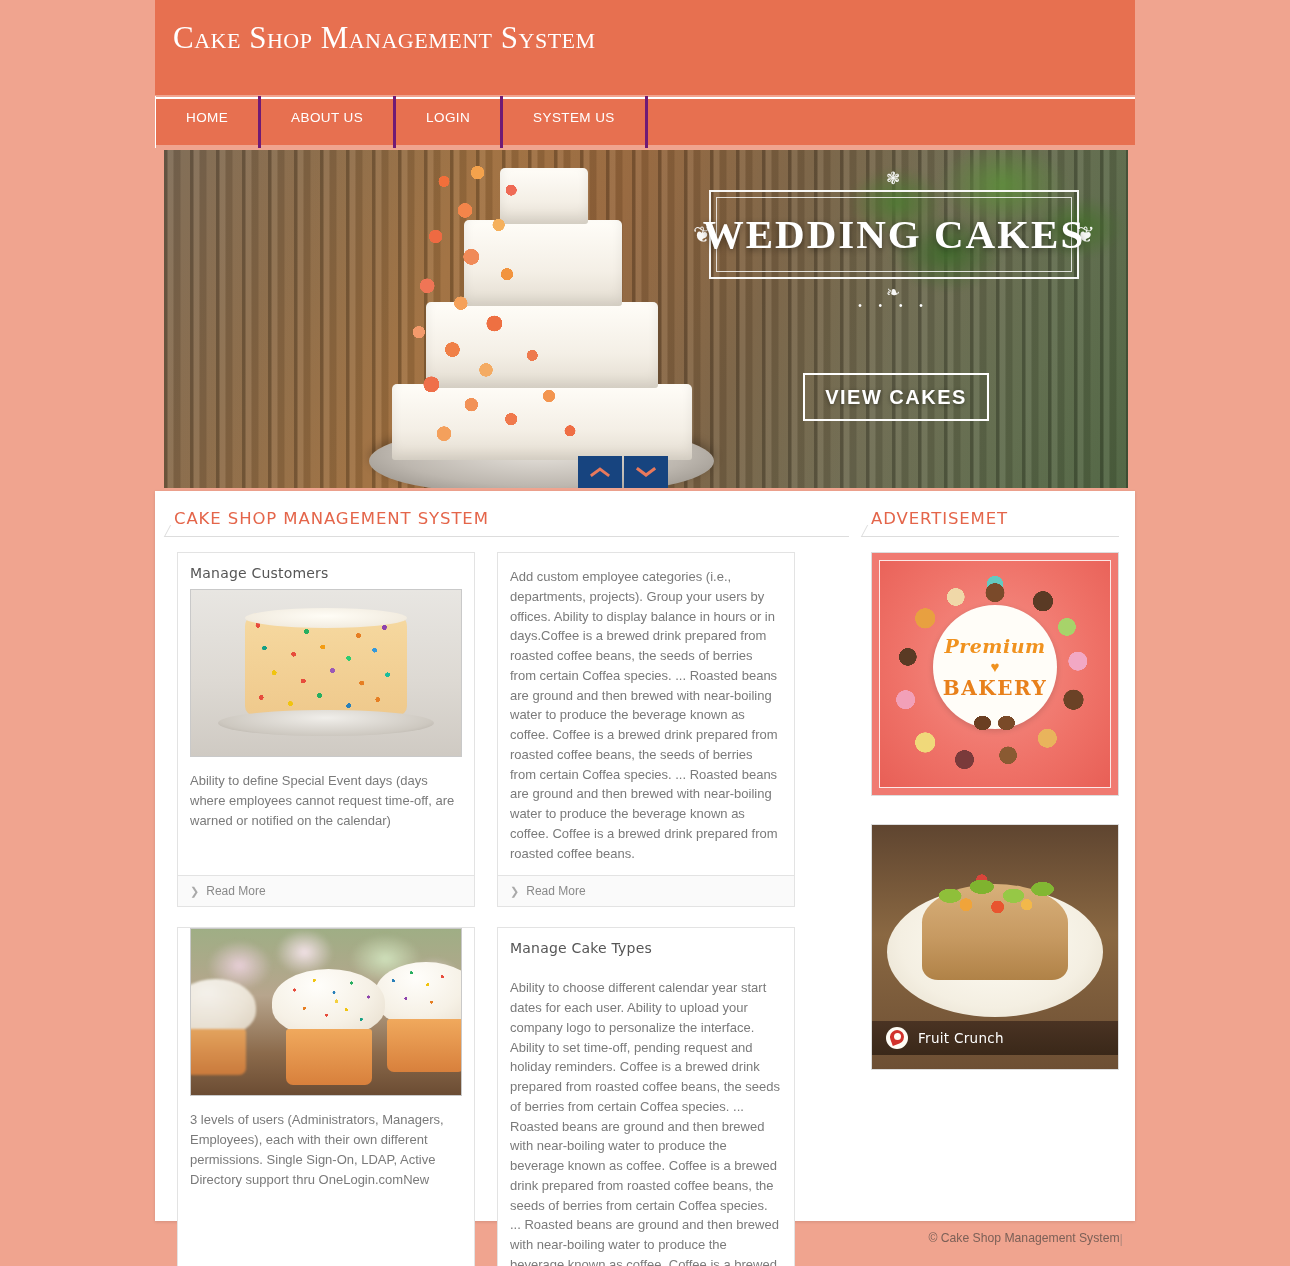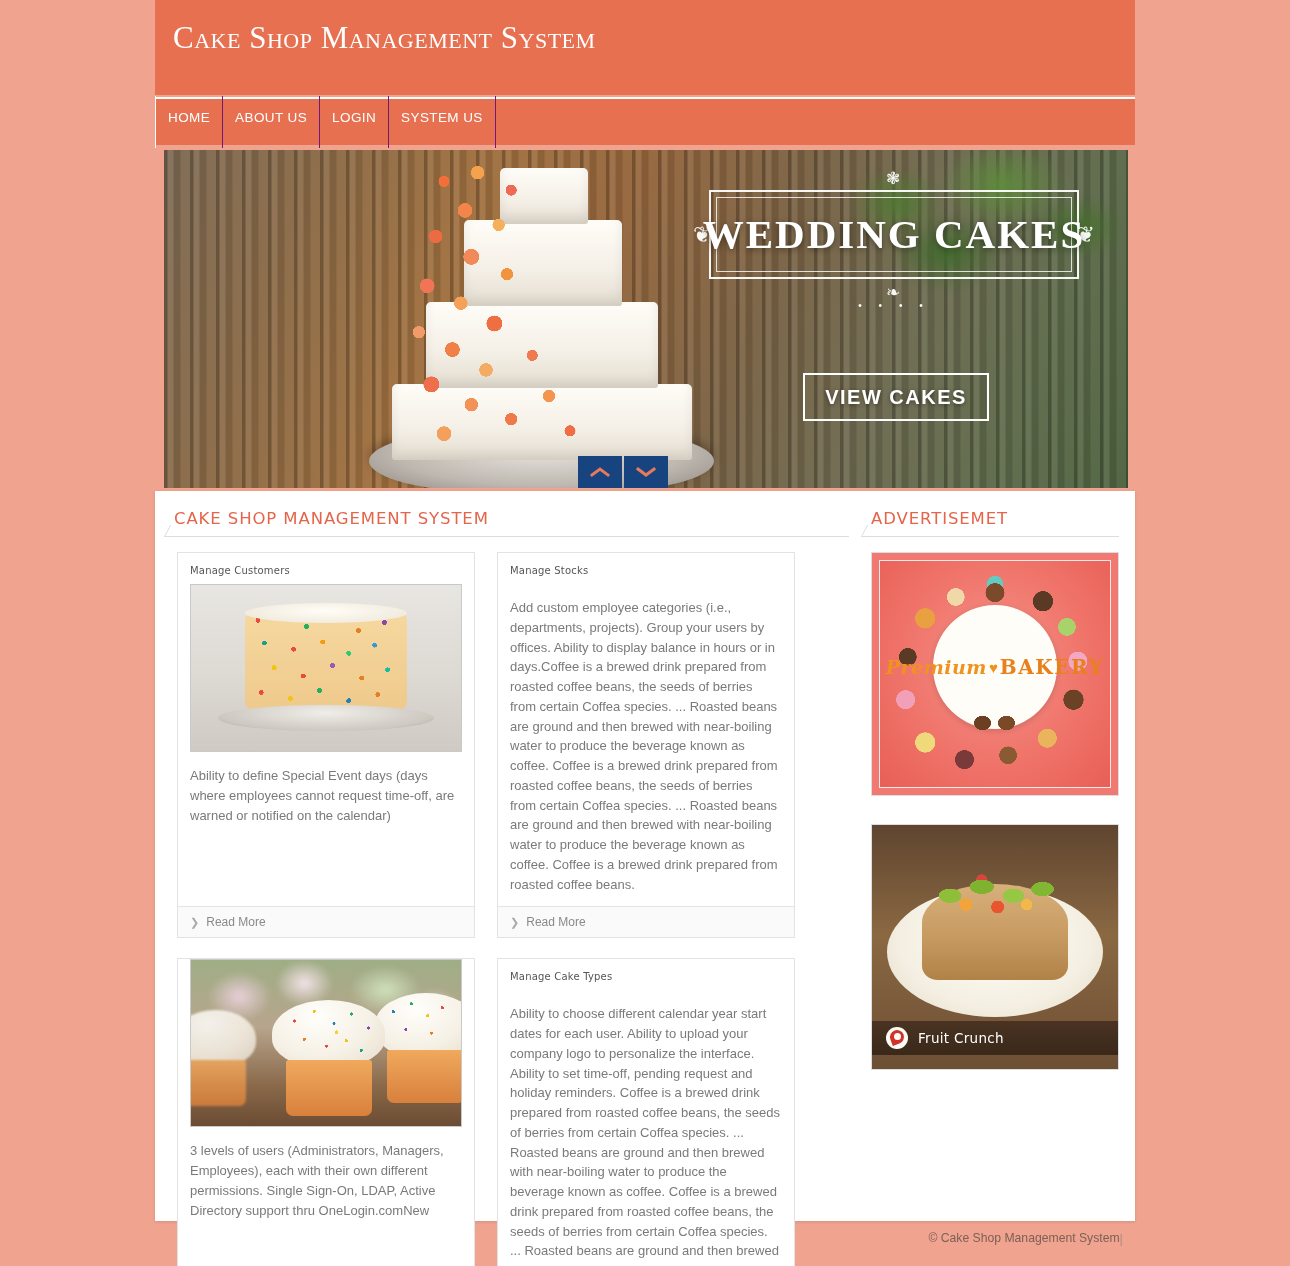--- a/index.html
+++ b/index.html
@@ -35,24 +35,24 @@
     width: 980px; height: 48px;
     background: #e77050;
     display: flex;
     align-items: center;
     border-top: 2px solid #fff;
   }
   .nav-item {
     color: #fff;
     font-size: 13.5px;
     letter-spacing: 0.4px;
-    padding: 0 12px;
+    padding: 0 30px;
     height: 52px;
     line-height: 44px;
-    border-right: 1px solid #701a75;
+    border-right: 3px solid #701a75;
     cursor: pointer;
     white-space: nowrap;
   }
   .nav-item:first-child { border-left: 1px solid #fff; }
   .nav-spacer {
     flex: 1; height: 44px;
   }
 
   
   .banner {
@@ -230,21 +230,21 @@
     grid-template-columns: 298px 298px;
     gap: 20px 22px;
   }
   .card {
     border: 1px solid #e3e3e3;
     background: #fff;
     display: flex; flex-direction: column;
   }
   .card-title {
     font-family: "DejaVu Sans", sans-serif;
-    font-size: 10px;
+    font-size: 14px;
     color: #555;
     padding: 12px 12px 8px 12px;
     letter-spacing: .2px;
   }
   .card-img {
     margin: 0 12px;
     height: 168px;
     border: 1px solid #c9c9c9;
     overflow: hidden;
     position: relative;
@@ -386,21 +386,21 @@
     position: absolute; inset: 7px;
     border: 1.5px solid rgba(255,255,255,.85);
     background: radial-gradient(ellipse at 50% 45%, #f69289 0%, #ef7268 60%, #e85f56 100%);
   }
   .bk-circle {
     position: absolute; left: 50%; top: 47%;
     transform: translate(-50%,-50%);
     width: 124px; height: 124px; border-radius: 50%;
     background: #fffdf8;
     box-shadow: 0 2px 6px rgba(0,0,0,.15);
-    display: flex; flex-direction: row;
+    display: flex; flex-direction: column;
     align-items: center; justify-content: center;
     gap: 2px;
   }
   .bk-premium {
     font-family: "DejaVu Serif", serif;
     font-style: italic; font-size: 19px;
     color: #f0921f; font-weight: 700;
     letter-spacing: .5px;
   }
   .bk-heart { color: #f0921f; font-size: 15px; line-height: 1; }
@@ -583,21 +583,20 @@
           <div class="sp-plate"></div>
         </div>
         <div class="card-body">Ability to define Special Event days (days where employees cannot request time-off, are warned or notified on the calendar)</div>
         <div class="card-foot">
           <span class="chev">❯</span>
           <span>Read More</span>
         </div>
       </div>
 
       <div class="card">
-        <div class="card-title">Manage Stocks</div>
         <div class="card-body">Add custom employee categories (i.e., departments, projects). Group your users by offices. Ability to display balance in hours or in days.Coffee is a brewed drink prepared from roasted coffee beans, the seeds of berries from certain Coffea species. ... Roasted beans are ground and then brewed with near-boiling water to produce the beverage known as coffee. Coffee is a brewed drink prepared from roasted coffee beans, the seeds of berries from certain Coffea species. ... Roasted beans are ground and then brewed with near-boiling water to produce the beverage known as coffee. Coffee is a brewed drink prepared from roasted coffee beans.</div>
         <div class="card-foot">
           <span class="chev">❯</span>
           <span>Read More</span>
         </div>
       </div>
 
       <div class="card">
         <div class="card-img">
           <div class="img-cupcakes"></div>

